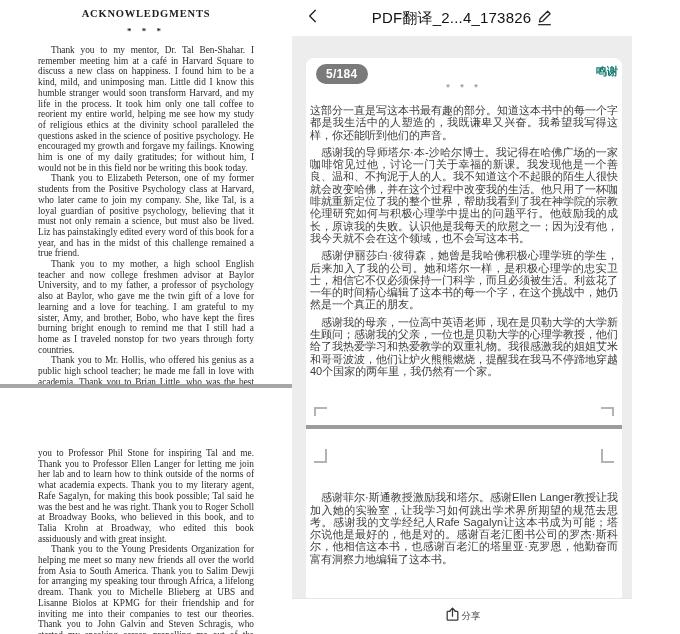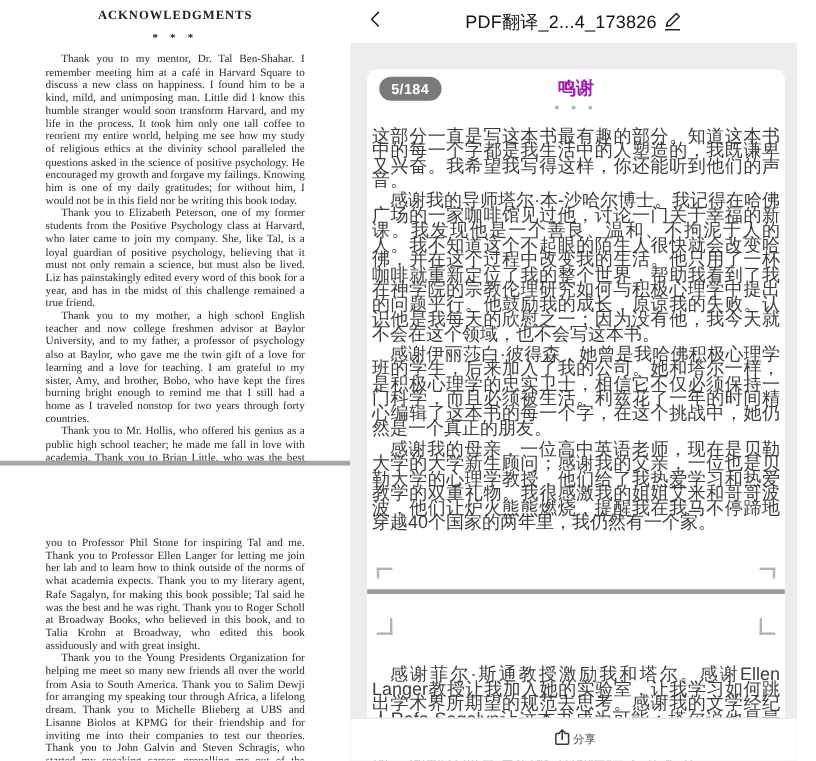--- a/index.html
+++ b/index.html
@@ -10,33 +10,33 @@
   .left-pane { width:292px; height:634px; background:#ffffff; display:flex; flex-direction:column; overflow:hidden; }
   .orig-page1 { height:384px; padding:6px 38px 0 38px; overflow:hidden; }
   .orig-divider { height:4px; background:#a6a6a6; flex:none; }
   .orig-page2 { flex:1; padding:60px 38px 0 38px; overflow:hidden; }
   .orig-title { font-family:"Liberation Serif", serif; font-size:10.5px; font-weight:bold; text-align:center; letter-spacing:0.8px; color:#1d1d1d; margin-top:2px; }
   .orig-orn { font-family:"Liberation Serif", serif; font-size:9px; font-weight:bold; text-align:center; letter-spacing:4px; color:#1d1d1d; margin:7px 0 9px 0; }
   .en { font-family:"Liberation Serif", serif; font-size:9.3px; line-height:10.7px; color:#2a2a2a; text-align:justify; text-indent:13px; }
   .en.noindent { text-indent:0; }
 
   
-  .right-pane { width:372px; height:634px; display:flex; flex-direction:column; background:#ededed; position:relative; }
+  .right-pane { width:340px; height:634px; display:flex; flex-direction:column; background:#ededed; position:relative; }
   .app-header { height:36px; background:#ffffff; flex:none; position:relative; display:flex; align-items:center; justify-content:center; }
   .back-btn { position:absolute; left:10px; top:7px; width:22px; height:22px; display:flex; align-items:center; justify-content:center; cursor:pointer; }
   .doc-title-wrap { display:flex; align-items:center; gap:5px; }
   .doc-title { font-size:15px; color:#141414; letter-spacing:0.2px; }
   .edit-btn { width:16px; height:18px; display:flex; align-items:flex-start; justify-content:center; cursor:pointer; }
 
   .pane-body { flex:1; position:relative; background:#ededed; overflow:hidden; }
   .trans-card { position:absolute; left:14px; right:10px; top:22px; bottom:0; background:#ffffff; border-radius:8px 8px 0 0; padding:0 4px; overflow:hidden; }
   .page-badge { position:absolute; left:10px; top:6px; background:#7a7a7a; color:#ffffff; font-size:12px; font-weight:bold; padding:3px 10px; border-radius:12px; letter-spacing:0.3px; }
-  .trans-title { font-size:15px; font-weight:bold; color:#a21caf; text-align:center; margin-top:6px; }
+  .trans-title { font-size:11px; font-weight:bold; color:#0f766e; text-align:right; margin-top:6px; }
   .trans-orn { font-size:9px; font-weight:bold; color:#9a9a9a; text-align:center; letter-spacing:4px; margin:3px 0 12px 0; }
-  .zh { font-size:15px; line-height:12.3px; color:#3c3c3c; text-align:justify; text-indent:1em; margin-bottom:5px; }
+  .zh { font-size:11px; line-height:12.3px; color:#3c3c3c; text-align:justify; text-indent:1em; margin-bottom:5px; }
   .zh.noindent { text-indent:0; }
 
   
   .page-break { position:relative; height:96px; margin:18px -16px 0 -16px; }
   .break-line { position:absolute; top:30px; left:0; right:0; height:4px; background:#9c9c9c; }
   .mark { position:absolute; width:13px; height:9px; }
   .mark-al { top:12px; left:20px;  border-top:2px solid #b3b3b3; border-left:2px solid #b3b3b3; }
   .mark-ar { top:12px; right:20px; border-top:2px solid #b3b3b3; border-right:2px solid #b3b3b3; }
   .mark-bl { top:54px; left:20px;  height:14px; border-bottom:2px solid #b3b3b3; border-right:2px solid #b3b3b3; }
   .mark-br { top:54px; right:20px; height:14px; border-bottom:2px solid #b3b3b3; border-left:2px solid #b3b3b3; }

